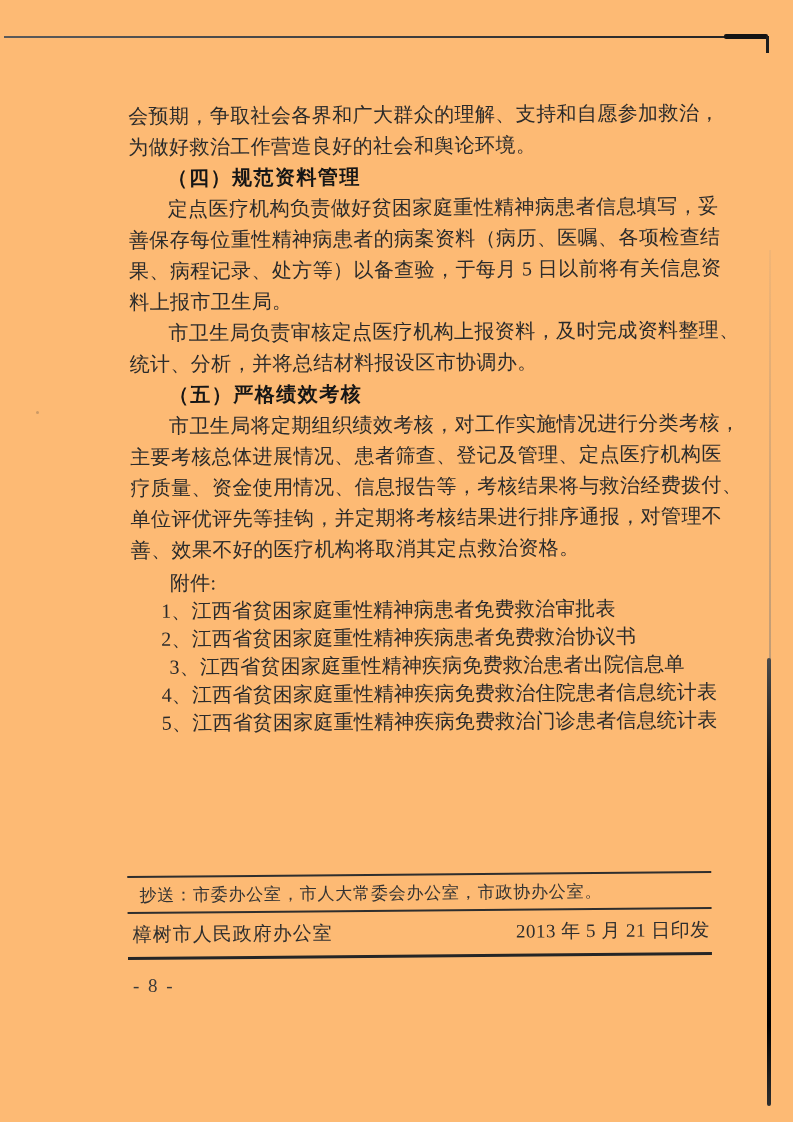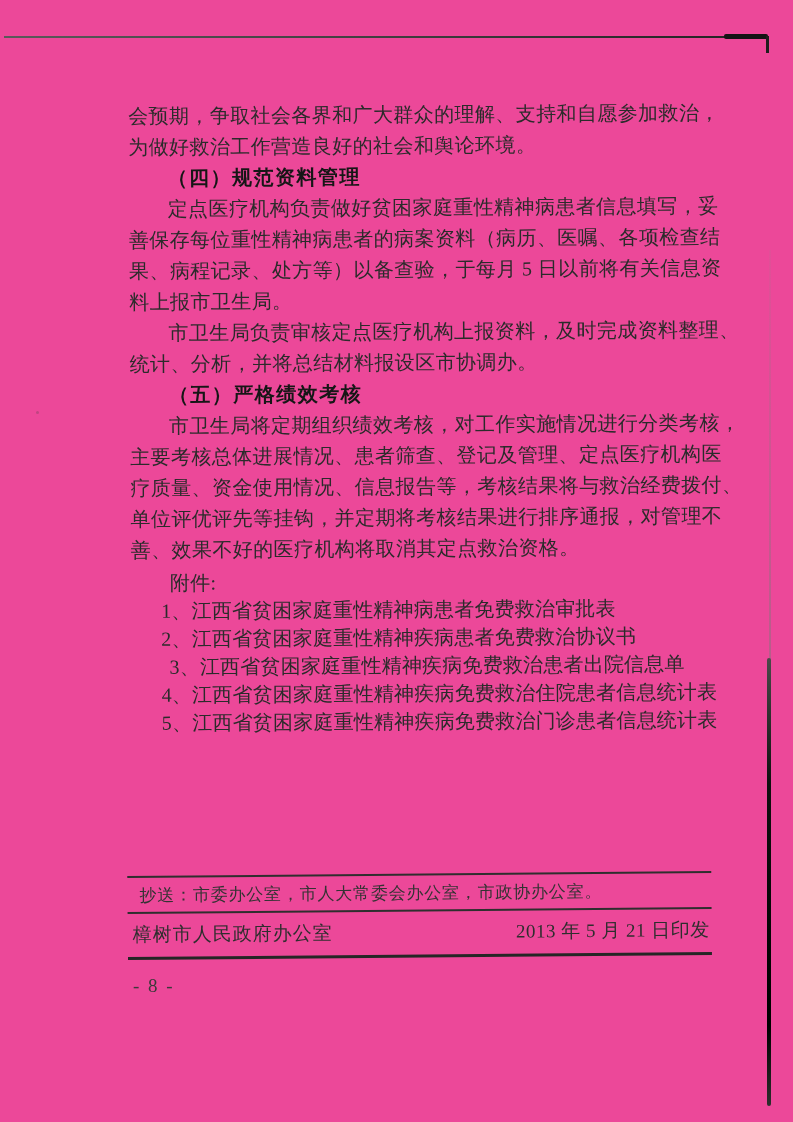--- a/index.html
+++ b/index.html
@@ -3,21 +3,21 @@
 <meta charset="utf-8">
 <style>
   html,body { margin:0; padding:0; }
   body {
     width:793px; height:1122px;
     background:#ffffff;
     font-family:"Liberation Serif","DejaVu Serif",serif;
     color:#242424;
     overflow:hidden;
   }
-  .page { position:relative; width:793px; height:1122px; background:#ec4899; }
+  .page { position:relative; width:793px; height:1122px; background:#fdba74; }
 
   
   .top-edge-line  { position:absolute; top:36px; left:4px; width:764px; height:2px;
                     background:linear-gradient(to right,#5a5a5a,#3c3c3c 55%,#222); }
   .top-edge-blob  { position:absolute; top:34px; left:724px; width:44px; height:5px;
                     background:#141414; border-radius:2px; }
   .top-edge-hook  { position:absolute; top:36px; left:766px; width:3px; height:17px; background:#1e1e1e; }
   .right-edge-faint { position:absolute; left:769px; top:250px; width:2px; height:410px;
                     background:linear-gradient(to bottom,rgba(140,140,140,0.10),rgba(120,120,120,0.45)); }
   .right-edge-dark  { position:absolute; left:767px; top:658px; width:4px; height:448px; border-radius:3px;

